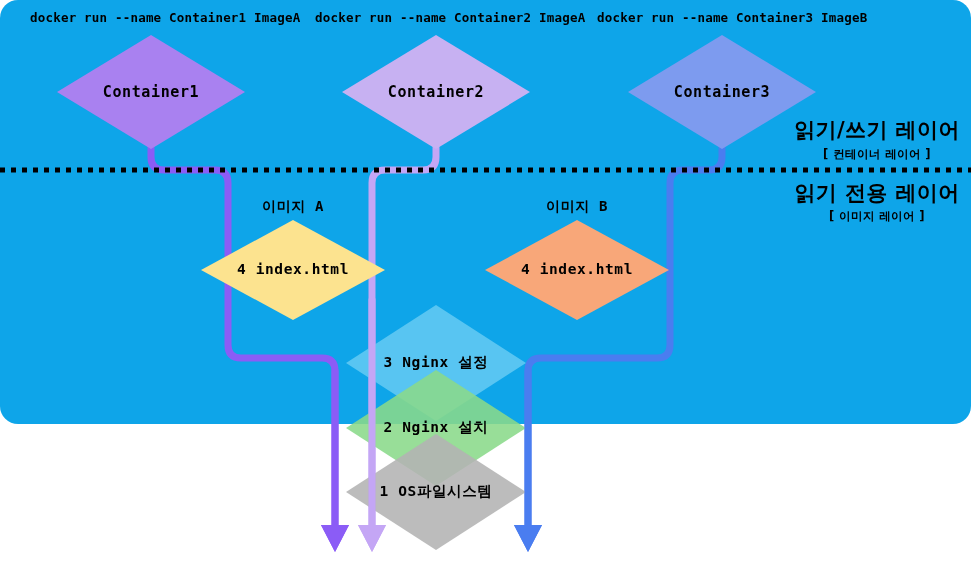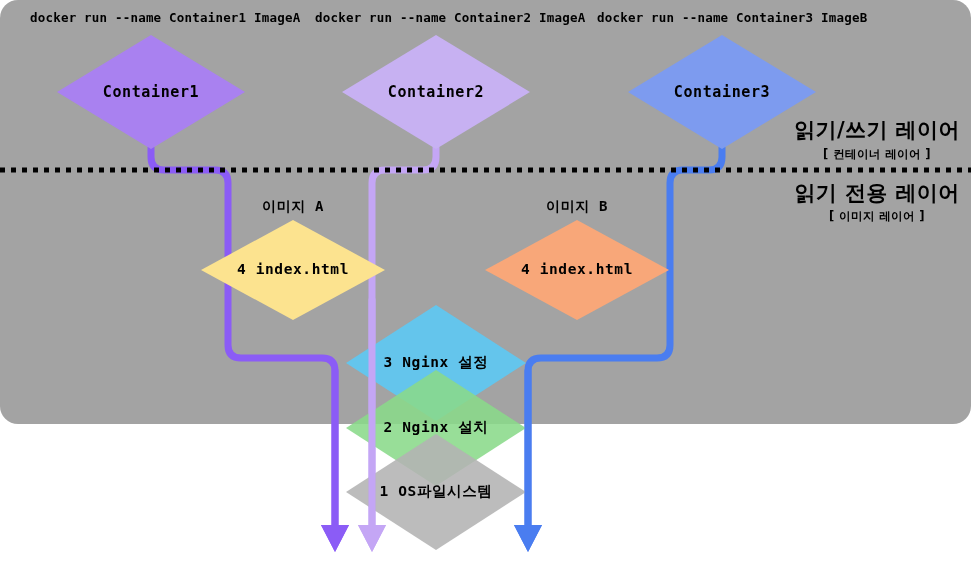--- a/index.html
+++ b/index.html
@@ -10,21 +10,21 @@
   body {
     width: 971px;
     height: 562px;
     overflow: hidden;
     font-family: "DejaVu Sans Mono", "Liberation Mono", monospace;
   }
   #diagram-root {
     position: relative;
     width: 971px;
     height: 424px;
-    background: #a3a3a3;
+    background: #0ea5e9;
     border-radius: 18px;
   }
   svg#diagram-svg {
     position: absolute;
     top: 0;
     left: 0;
     width: 971px;
     height: 562px;
     display: block;
   }

